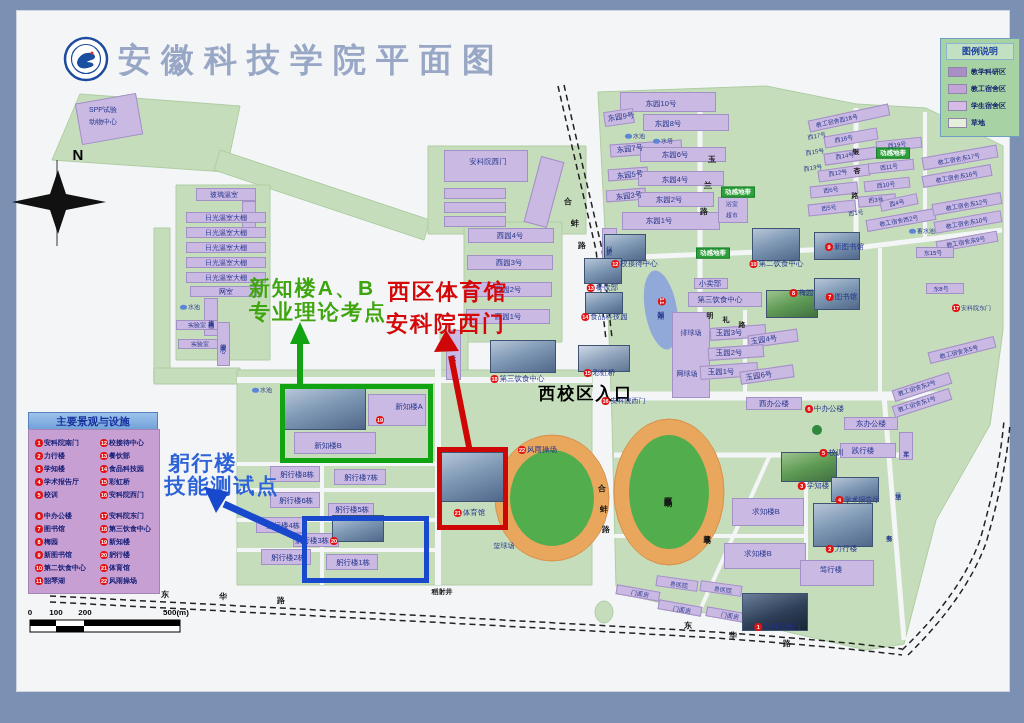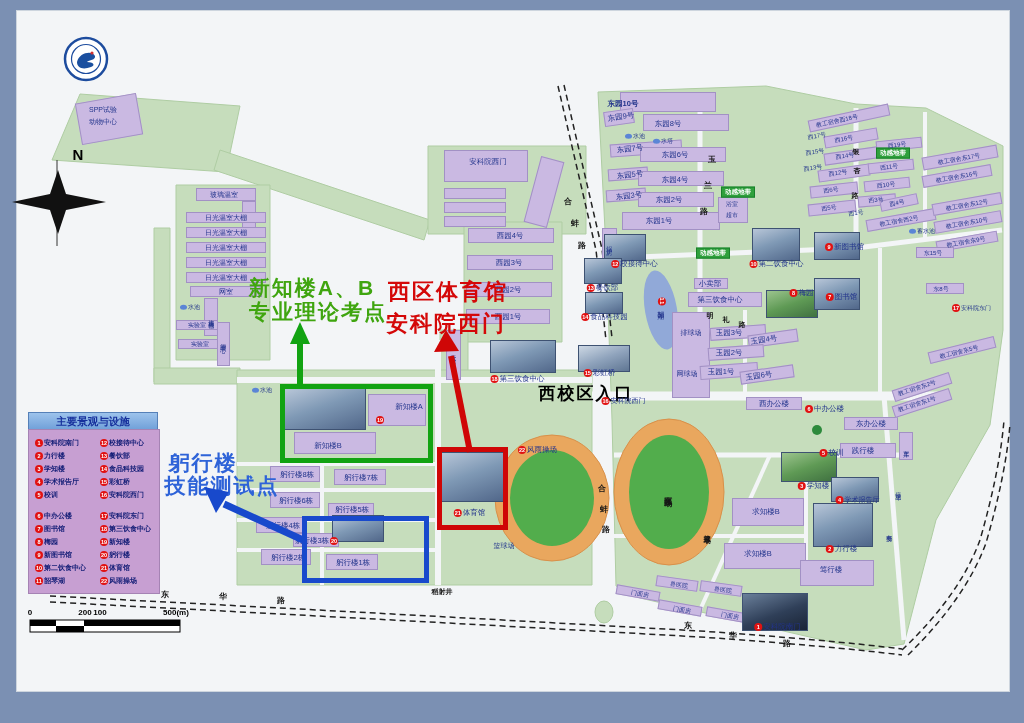--- a/index.html
+++ b/index.html
@@ -280,21 +280,21 @@
       <div class="lb bl" style="left: 288px; top: 558px; transform: translate(-50%, -50%);">躬行楼2栋</div>
       <div class="lb bl" style="left: 353px; top: 563px; transform: translate(-50%, -50%);">躬行楼1栋</div>
       <div class="lb bl" style="left: 469px; top: 513px; transform: translate(-50%, -50%);"><span class="rdot">21</span>体育馆</div>
       <div class="lb bl" style="left: 537px; top: 450px; transform: translate(-50%, -50%);"><span class="rdot">22</span>风雨操场</div>
       <div class="lb bl" style="left: 504px; top: 546px; font-size: 7px; transform: translate(-50%, -50%);">篮球场</div>
       <div class="lb rd" style="left: 442px; top: 592px; font-size: 7px; transform: translate(-50%, -50%);">稻射井</div>
       <div class="lb rd v" style="left: 667px; top: 492px; font-size: 8px; transform: translate(-50%, -50%);">东区操场</div>
       <div class="lb rd" style="left: 602px; top: 489px; transform: translate(-50%, -50%);">合</div>
       <div class="lb rd" style="left: 604px; top: 510px; transform: translate(-50%, -50%);">蚌</div>
       <div class="lb rd" style="left: 606px; top: 530px; transform: translate(-50%, -50%);">路</div>
-      <div class="lb bl" style="left: 623px; top: 104px; transform: translate(-50%, -50%); font-weight: bold;">东园10号</div>
+      <div class="lb bl" style="left: 661px; top: 104px; transform: translate(-50%, -50%);">东园10号</div>
       <div class="lb bl" style="left: 621px; top: 117px; transform: translate(-50%, -50%) rotate(-8deg);">东园9号</div>
       <div class="lb bl" style="left: 668px; top: 124px; transform: translate(-50%, -50%);">东园8号</div>
       <div class="lb bl" style="left: 635px; top: 136px; font-size: 6px; transform: translate(-50%, -50%);"><span class="wdot"></span>水池</div>
       <div class="lb bl" style="left: 663px; top: 141px; font-size: 6px; transform: translate(-50%, -50%);"><span class="wdot"></span>水塔</div>
       <div class="lb bl" style="left: 630px; top: 149px; transform: translate(-50%, -50%) rotate(-6deg);">东园7号</div>
       <div class="lb bl" style="left: 675px; top: 155px; transform: translate(-50%, -50%);">东园6号</div>
       <div class="lb bl" style="left: 630px; top: 175px; transform: translate(-50%, -50%) rotate(-6deg);">东园5号</div>
       <div class="lb bl" style="left: 675px; top: 180px; transform: translate(-50%, -50%);">东园4号</div>
       <div class="lb bl" style="left: 629px; top: 196px; transform: translate(-50%, -50%) rotate(-6deg);">东园3号</div>
       <div class="lb bl" style="left: 669px; top: 200px; transform: translate(-50%, -50%);">东园2号</div>
@@ -382,21 +382,21 @@
       <div class="lb bl" style="left: 682px; top: 610px; font-size: 6px; transform: translate(-50%, -50%) rotate(10deg);">门面房</div>
       <div class="lb bl" style="left: 730px; top: 616px; font-size: 6px; transform: translate(-50%, -50%) rotate(10deg);">门面房</div>
       <div class="lb bl" style="left: 777px; top: 627px; transform: translate(-50%, -50%);"><span class="rdot">1</span>安科院南门</div>
       <div class="lb rd" style="left: 165px; top: 595px; transform: translate(-50%, -50%);">东</div>
       <div class="lb rd" style="left: 223px; top: 597px; transform: translate(-50%, -50%);">华</div>
       <div class="lb rd" style="left: 281px; top: 601px; transform: translate(-50%, -50%);">路</div>
       <div class="lb rd" style="left: 688px; top: 626px; transform: translate(-50%, -50%);">东</div>
       <div class="lb rd" style="left: 733px; top: 636px; transform: translate(-50%, -50%);">华</div>
       <div class="lb rd" style="left: 787px; top: 644px; transform: translate(-50%, -50%);">路</div>
       <div class="lb sc" style="left: 30px; top: 613px; transform: translate(-50%, -50%);">0</div>
-      <div class="lb sc" style="left: 56px; top: 613px; transform: translate(-50%, -50%); margin-left: 44px;">100</div>
+      <div class="lb sc" style="left: 56px; top: 613px; transform: translate(-50%, -50%);">100</div>
       <div class="lb sc" style="left: 85px; top: 613px; transform: translate(-50%, -50%);">200</div>
       <div class="lb sc" style="left: 176px; top: 613px; transform: translate(-50%, -50%);">500(m)</div>
       <div class="lb nn" style="left: 78px; top: 155px; transform: translate(-50%, -50%);">N</div>
     </div>
 
   <div class="hl hlg"></div>
   <div class="hl hlr"></div>
   <div class="hl hlb"></div>
 
   <svg class="layer" width="1024" height="723">
@@ -413,21 +413,43 @@
       <polygon points="204,487 229,492 216,513" stroke="none"></polygon>
     </g>
   </svg>
 
   <svg id="logo" viewBox="0 0 46 46">
     <circle cx="23" cy="23" r="21" fill="#fff" stroke="#1d4c9e" stroke-width="2.5"></circle>
     <circle cx="23" cy="23" r="14.5" fill="#fff" stroke="#1d4c9e" stroke-width="1.2"></circle>
     <path d="M14,26 C16,16 30,14 32,20 C33,24 26,24 24,26 C30,26 33,29 28,31 C20,34 14,32 14,26 Z" fill="#1a4f9f"></path>
     <circle cx="29" cy="17" r="1.6" fill="#d03030"></circle>
   </svg>
-
+  <div id="title">安徽科技学院平面图</div>
+
+  <div id="legend">
+    <div class="lg-title">图例说明</div>
+    <div id="lg-items">
+        <div class="lg-item">
+          <span class="sw" style="background: rgb(169, 143, 198);"></span>
+          <span class="lg-lab">教学科研区</span>
+        </div>
+        <div class="lg-item">
+          <span class="sw" style="background: rgb(194, 164, 216);"></span>
+          <span class="lg-lab">教工宿舍区</span>
+        </div>
+        <div class="lg-item">
+          <span class="sw" style="background: rgb(214, 187, 230);"></span>
+          <span class="lg-lab">学生宿舍区</span>
+        </div>
+        <div class="lg-item">
+          <span class="sw" style="background: rgb(228, 240, 220);"></span>
+          <span class="lg-lab">草地</span>
+        </div>
+      </div>
+  </div>
 
   <div id="fac">
     <div class="fac-title">主要景观与设施</div>
     <div class="fac-body">
       <div class="col" id="fac-col1">
           <div class="fac-item">
             <span class="rdot">1</span>
             <span class="ft">安科院南门</span>
           </div>
           <div class="fac-item">

